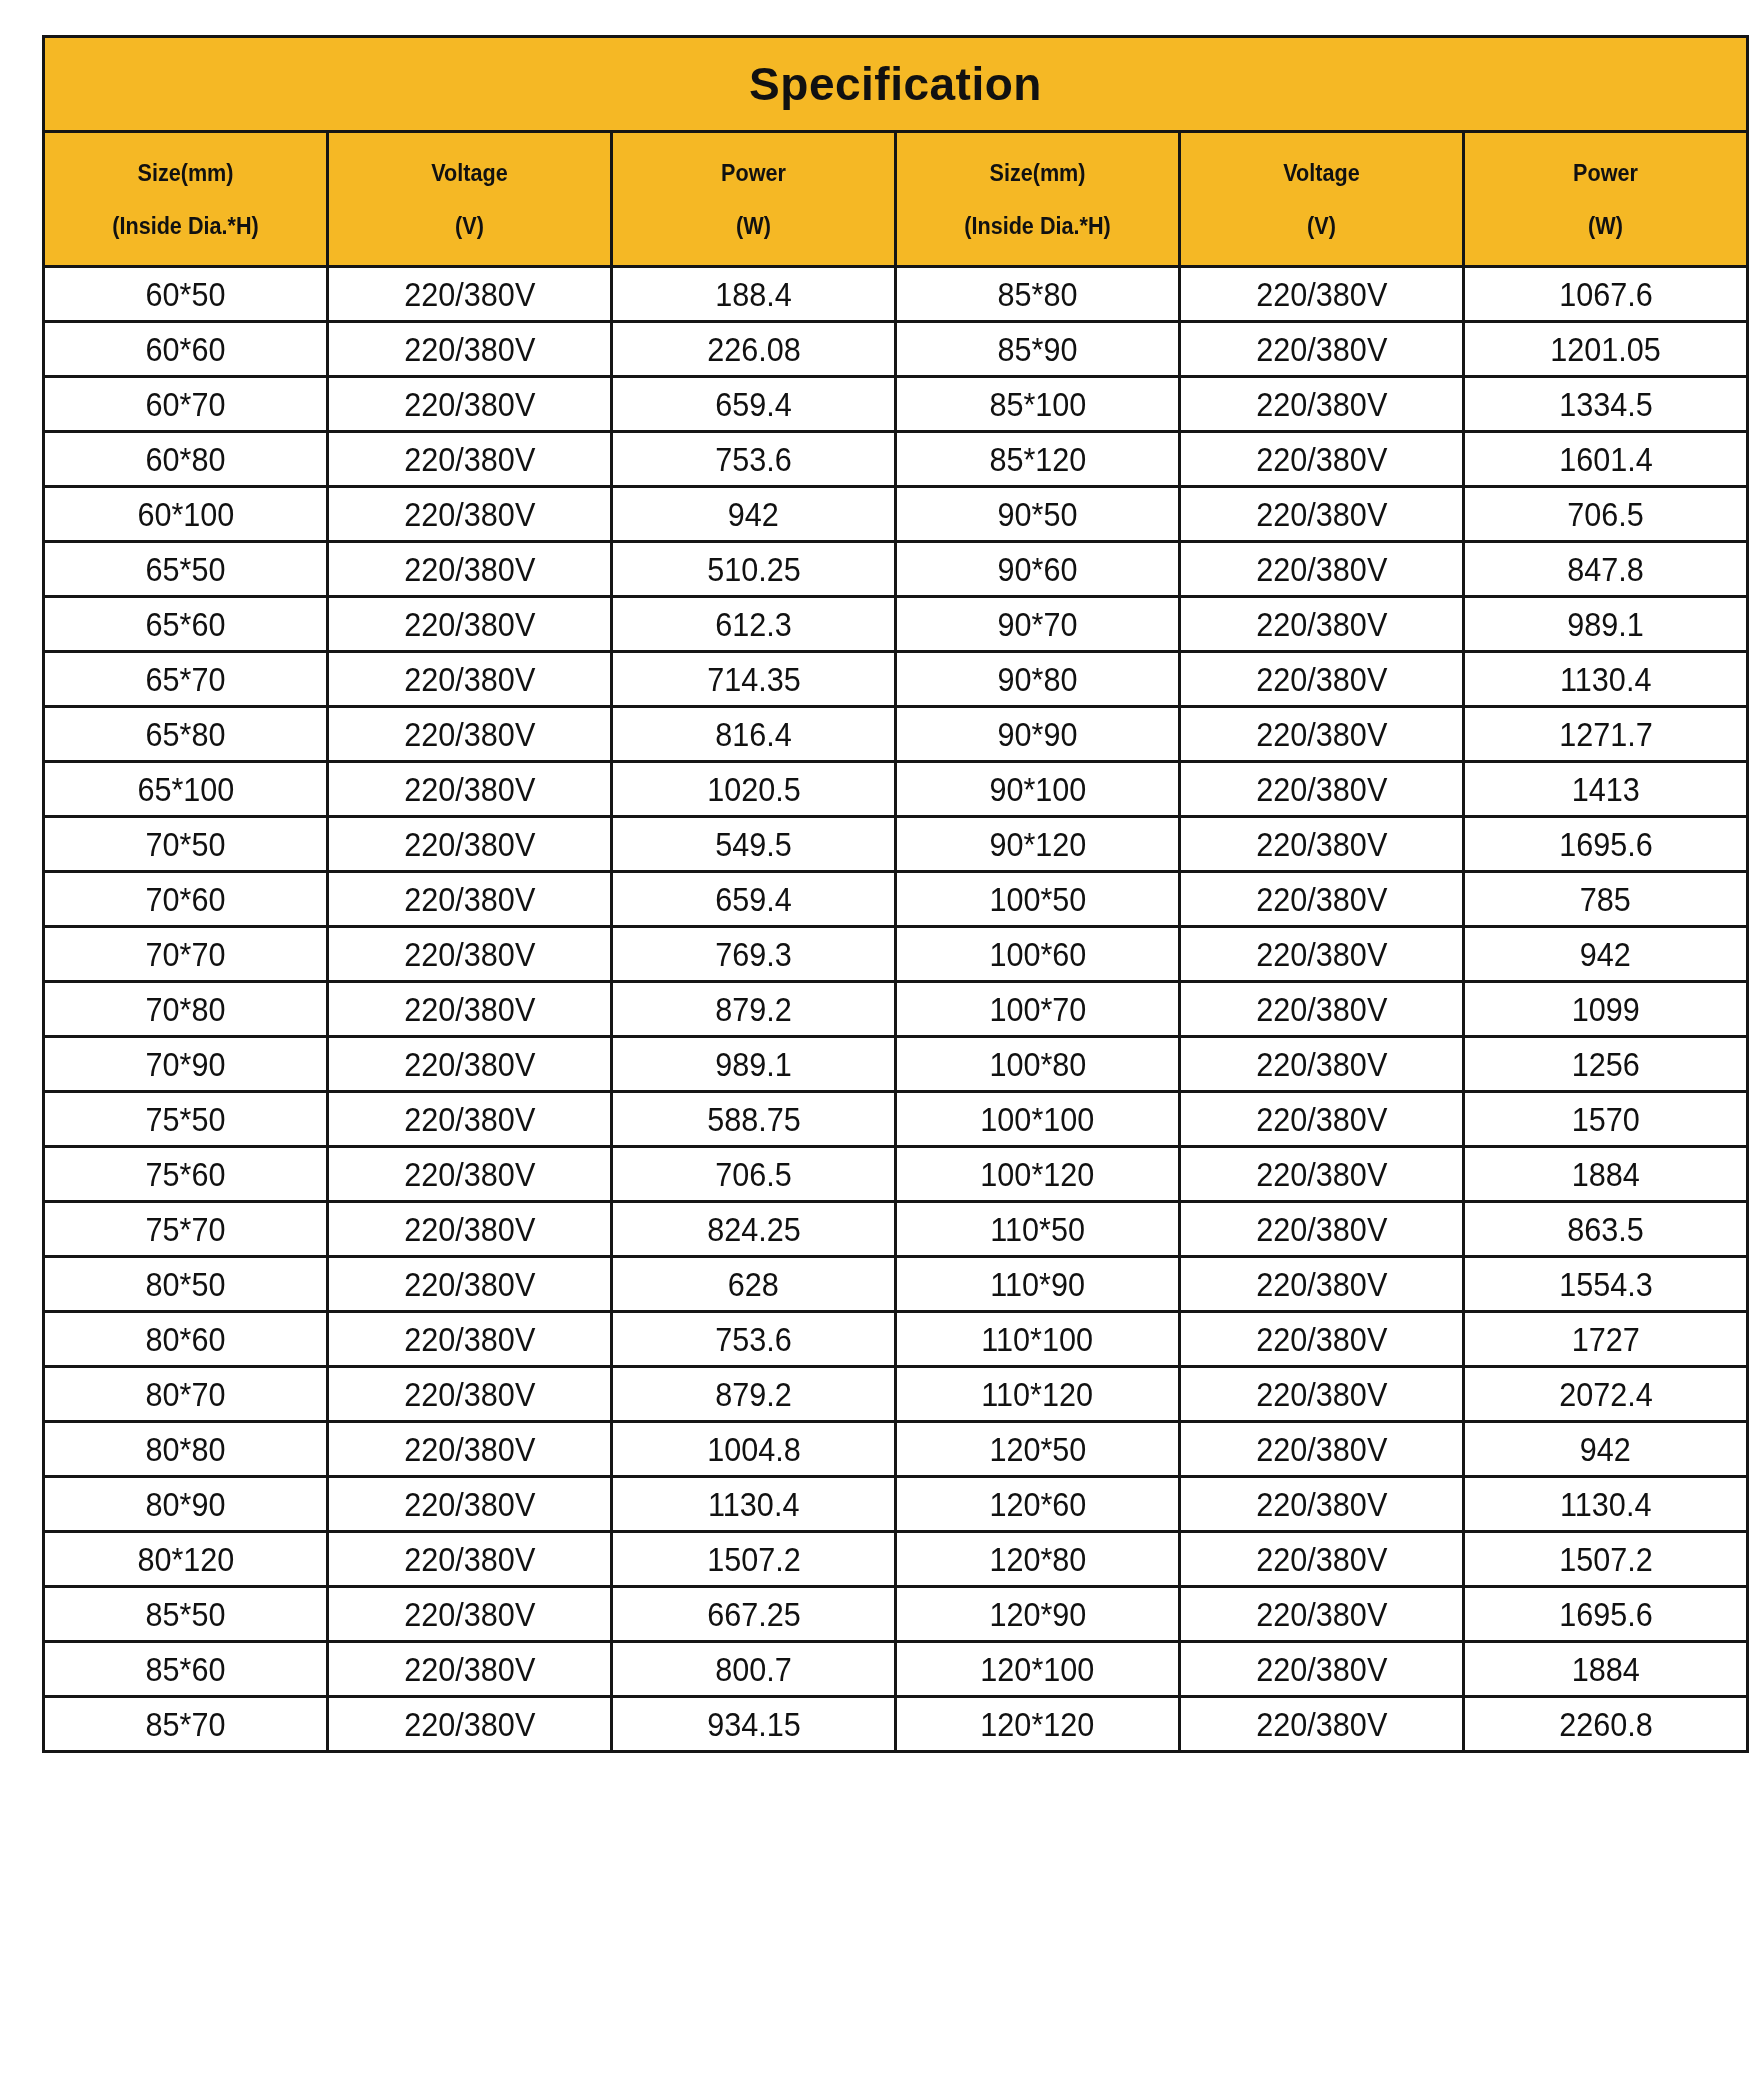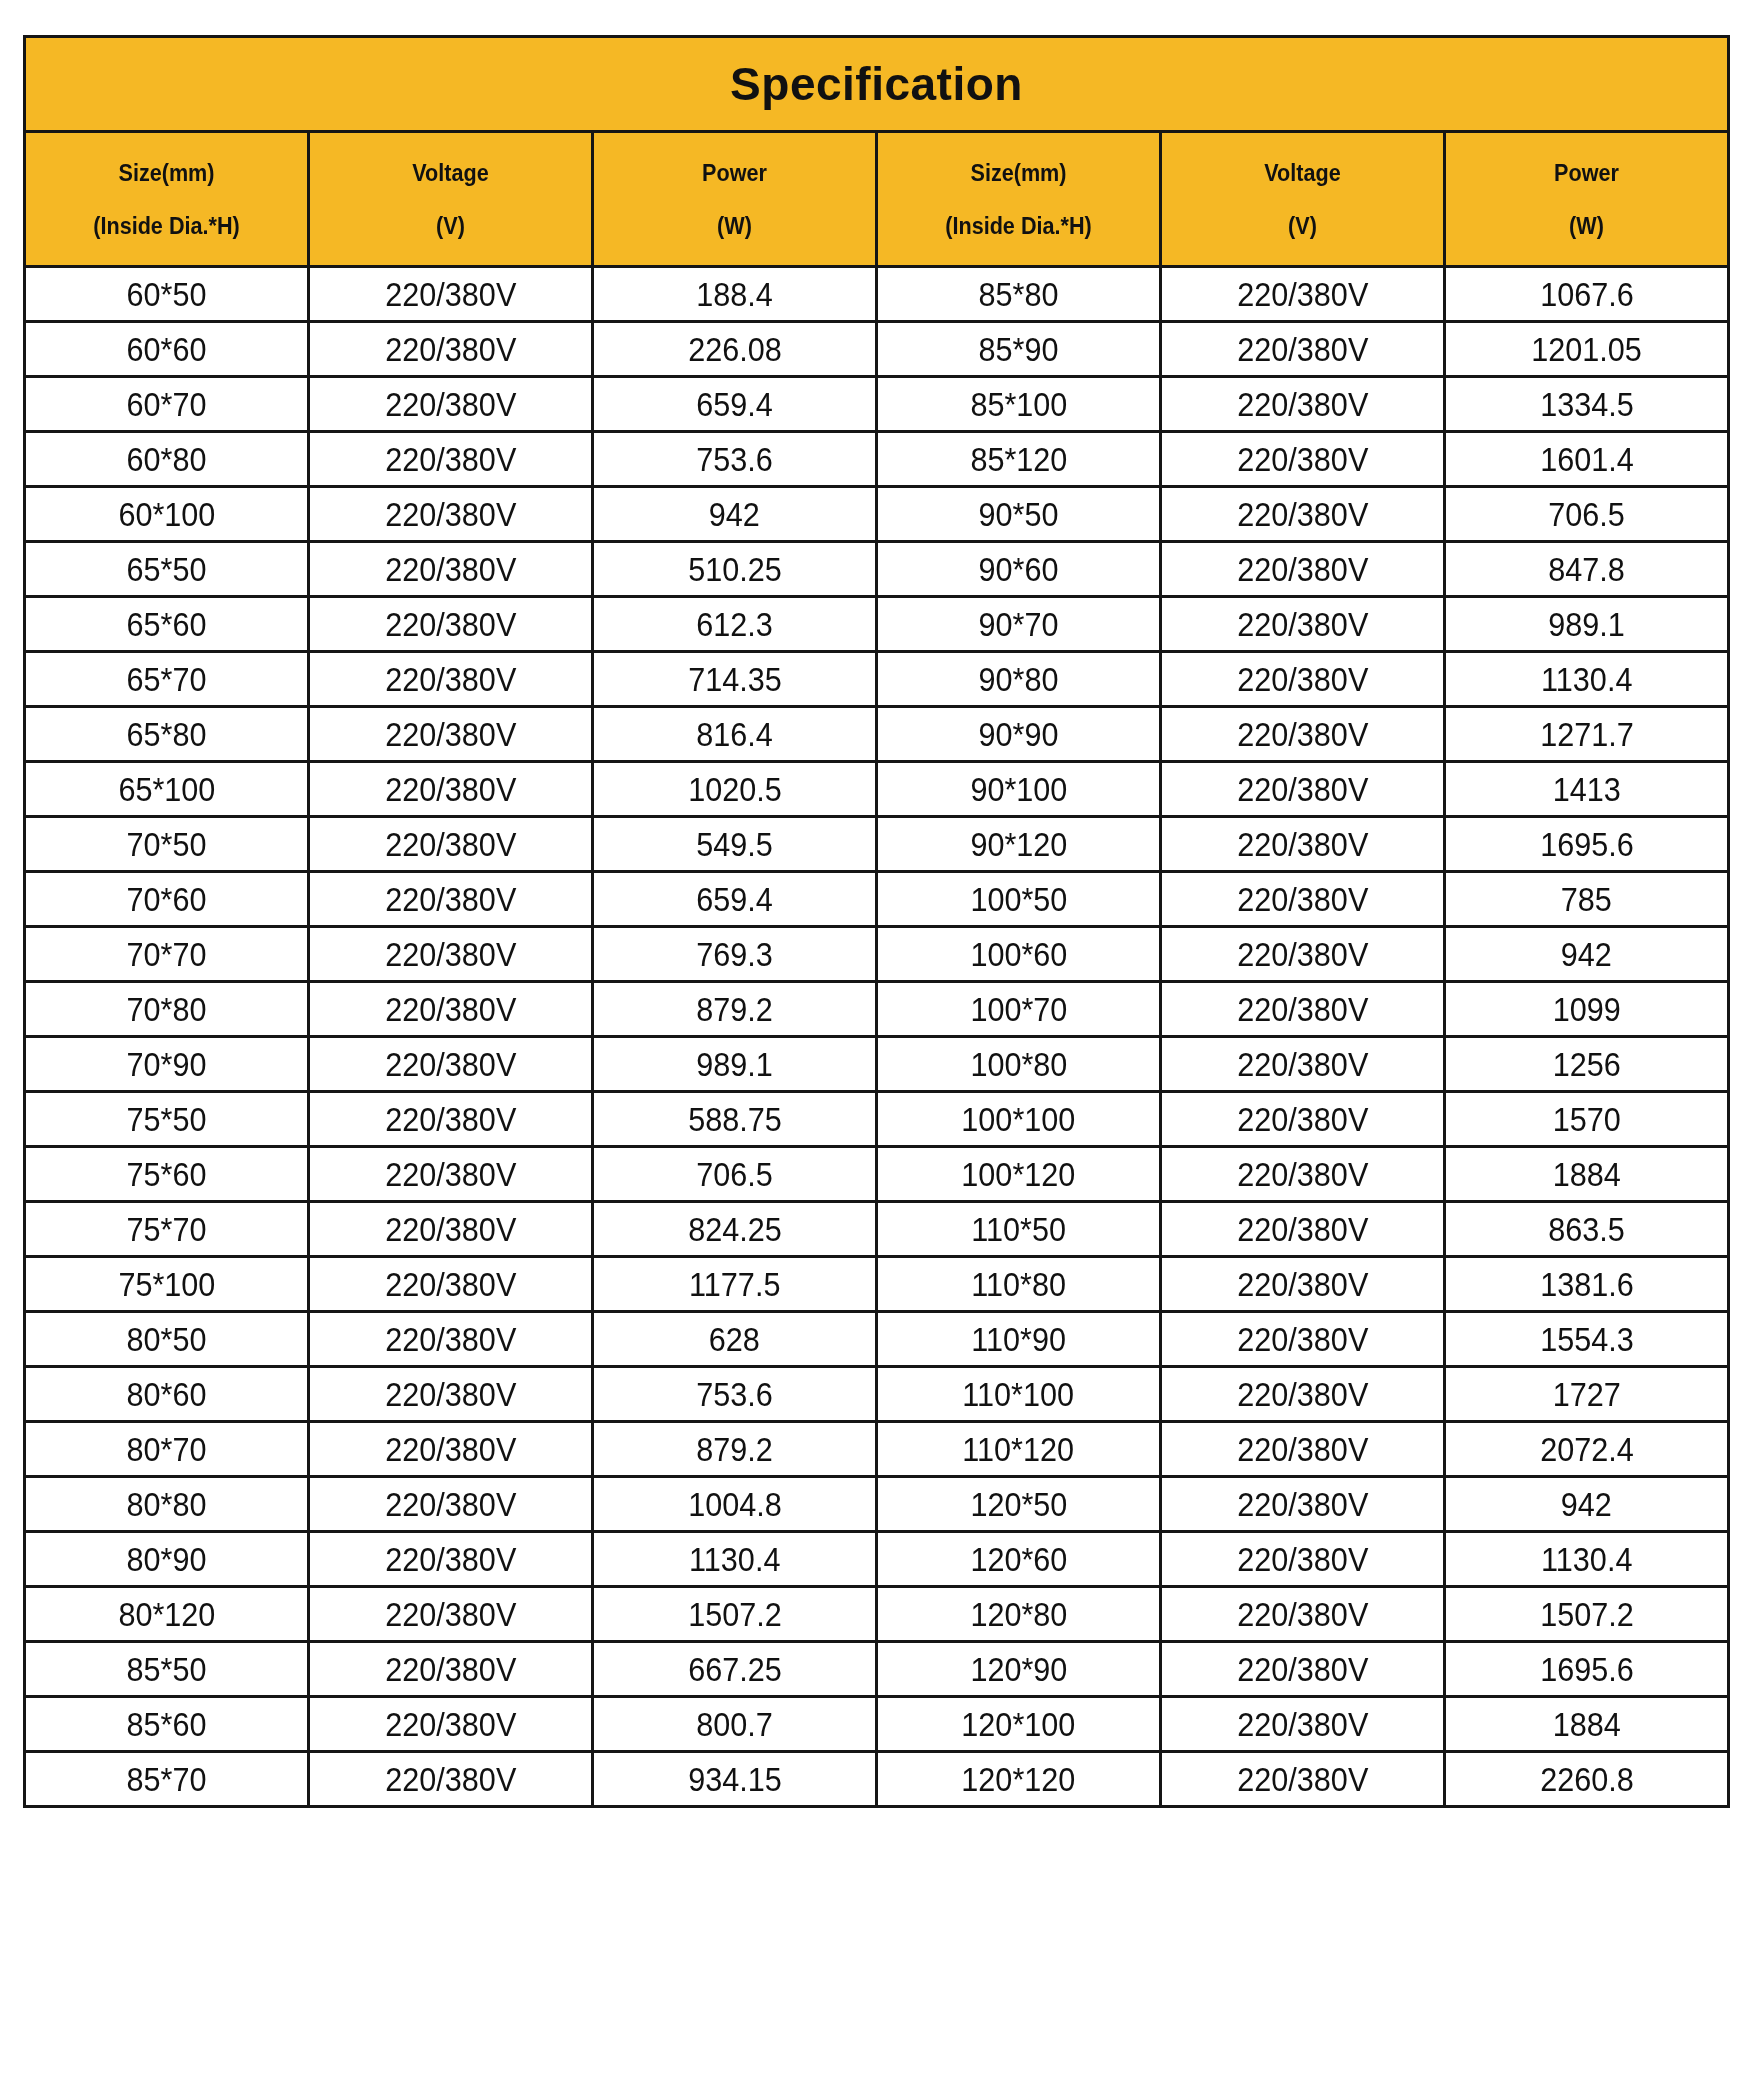--- a/index.html
+++ b/index.html
@@ -1,19 +1,19 @@
 <!DOCTYPE html>
 <html style="font-size:14.7px"><head>
 <meta charset="utf-8">
 <style>
   html, body { margin: 0; padding: 0; background: #ffffff; }
   body { width: 1763px; height: 2089px; position: relative; overflow: hidden;
          font-family: "Liberation Sans", "DejaVu Sans", sans-serif; color: #111; }
   .spec-table {
-    position: absolute; left: 23px; top: 35px; width: 1704px;
+    position: absolute; left: 42px; top: 35px; width: 1704px;
     border-collapse: collapse; table-layout: fixed;
     border: 3.7px solid #151515;
   }
   .spec-table col { width: 284px; }
   .spec-table td, .spec-table th {
     border: 3.2px solid #151515; text-align: center; vertical-align: middle;
     padding: 0; overflow: hidden; white-space: nowrap;
   }
   .title-cell {
     background: #F5B825; height: 92px;
@@ -212,28 +212,20 @@
       </tr>
       <tr class="data-row">
         <td><span>75*70</span></td>
         <td><span>220/380V</span></td>
         <td><span>824.25</span></td>
         <td><span>110*50</span></td>
         <td><span>220/380V</span></td>
         <td><span>863.5</span></td>
       </tr>
       <tr class="data-row">
-        <td><span>75*100</span></td>
-        <td><span>220/380V</span></td>
-        <td><span>1177.5</span></td>
-        <td><span>110*80</span></td>
-        <td><span>220/380V</span></td>
-        <td><span>1381.6</span></td>
-      </tr>
-      <tr class="data-row">
         <td><span>80*50</span></td>
         <td><span>220/380V</span></td>
         <td><span>628</span></td>
         <td><span>110*90</span></td>
         <td><span>220/380V</span></td>
         <td><span>1554.3</span></td>
       </tr>
       <tr class="data-row">
         <td><span>80*60</span></td>
         <td><span>220/380V</span></td>

